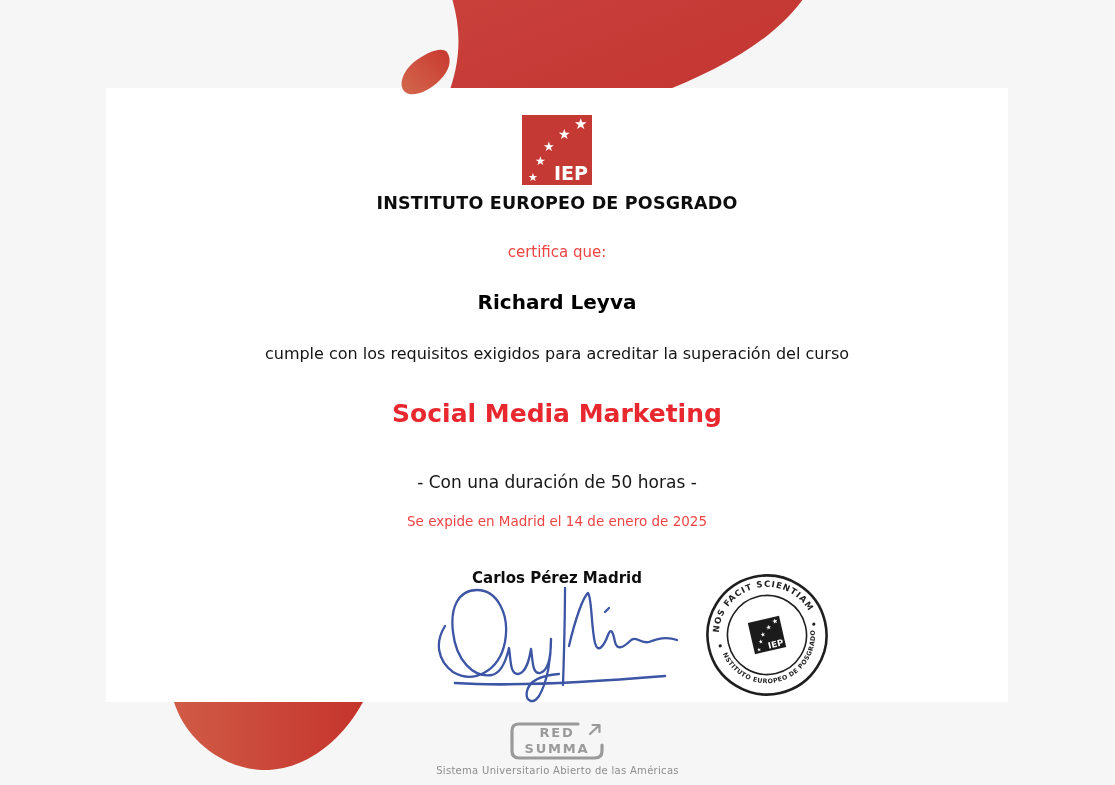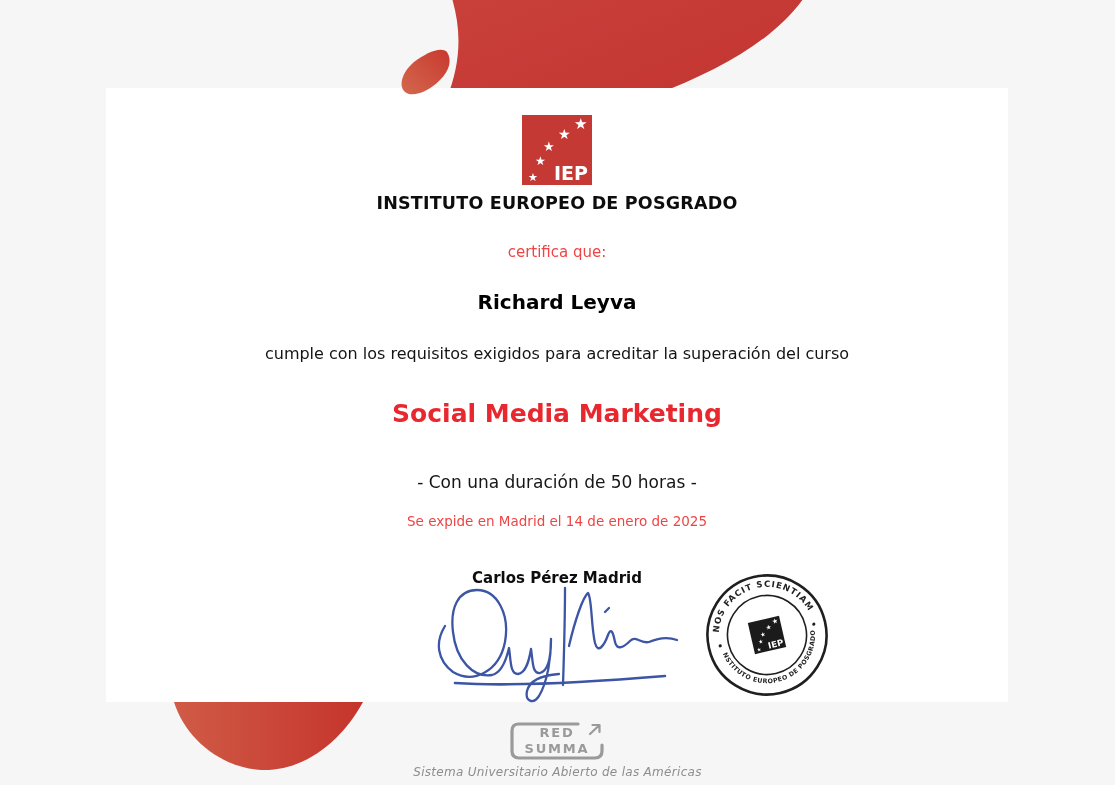--- a/index.html
+++ b/index.html
@@ -33,21 +33,21 @@
   .duration    { top:384px; font-size:17px; color:#161616; }
   .issued      { top:425px; font-size:13.5px; color:#ef4444; }
   .signer-title{ top:460px; font-size:13.5px; color:#161616; }
   .signer-name { top:481px; font-size:15px; font-weight:bold; color:#0d0d0d; }
 
   .signature-svg { position:absolute; left:319px; top:496px; width:270px; height:120px; overflow:visible; }
   .seal-svg      { position:absolute; left:596px; top:482px; width:130px; height:130px; }
 
   .footer-logo-svg { position:absolute; z-index:2; left:508px; top:720px; width:98px; height:42px; }
   .footer-tagline  { position:absolute; z-index:2; left:0; right:0; top:765px; text-align:center;
-                     font-size:12px; color:#8d8d8d; letter-spacing:0.3px;font-style:italic; }
+                     font-size:10px; color:#8d8d8d; letter-spacing:0.3px; }
 
   svg text { font-family:"DejaVu Sans", sans-serif; }
 </style>
 </head>
 <body>
 
 <svg class="blob-layer blob-behind" viewBox="0 0 1115 785">
   <defs>
     <linearGradient id="gradTop" x1="0" y1="0" x2="1" y2="1">
       <stop offset="0" stop-color="#c9403b"></stop>

